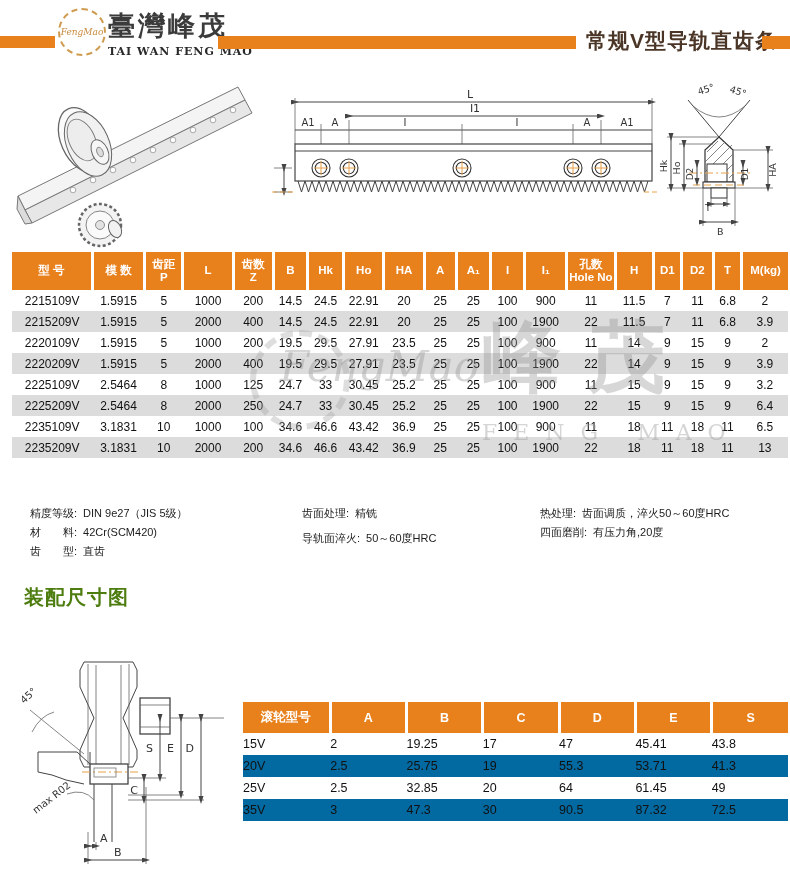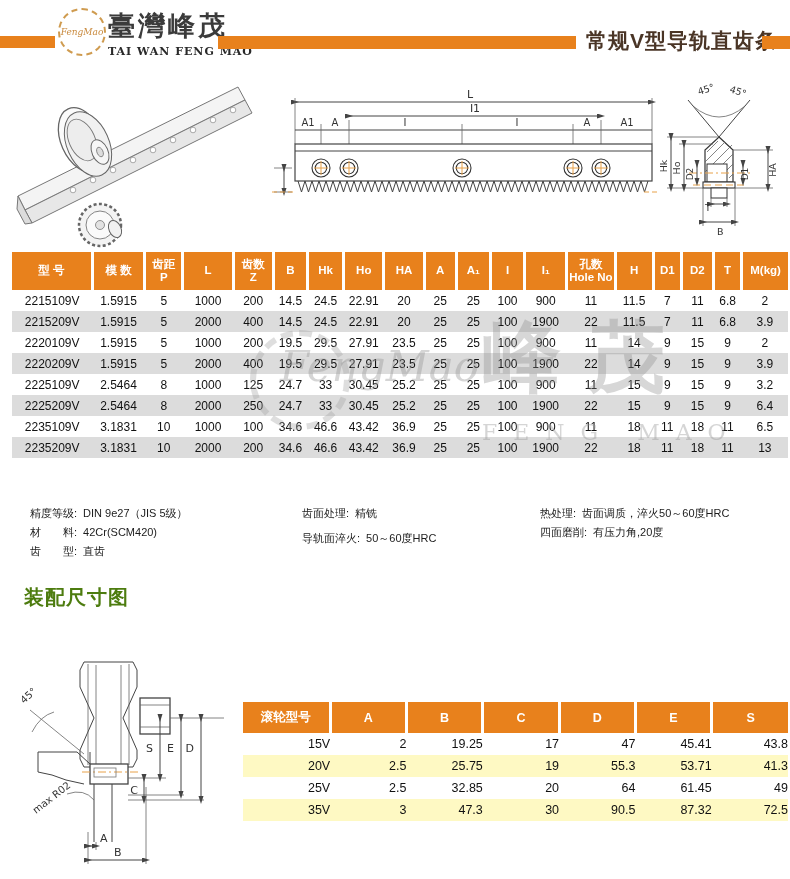--- a/index.html
+++ b/index.html
@@ -66,22 +66,22 @@
 
   .section2-title{position:absolute;left:24px;top:584px;margin:0;font-size:20px;font-weight:bold;
                   color:#4d7c0f;letter-spacing:1px;}
 
   
   .roller-wrap{position:absolute;left:243px;top:702px;width:545px;}
   .roller-table{width:545px;}
   .roller-table th{background:#e8811c;color:#fff;font-size:12.5px;font-weight:bold;height:31px;
                    text-align:center;vertical-align:middle;border-left:3px solid #fff;padding:0;}
   .roller-table th:first-child{border-left:none;}
-  .roller-table td{height:22px;font-size:12.5px;text-align:right;vertical-align:middle;padding:0;}
-  .roller-table tr.alt td{background:#fef9c3;margin-top:20px;}
+  .roller-table td{height:22px;font-size:12.5px;text-align:left;vertical-align:middle;padding:0;}
+  .roller-table tr.alt td{background:#0369a1;margin-top:20px;}
   .roller-table col.c0{width:16%;} .roller-table col.cx{width:14%;}
 </style>
 </head>
 <body>
 
 <div class="page">
 
   <div class="accent accent-left"></div>
   <div class="logo-mark">
     <span class="logo-script">FengMao</span>

